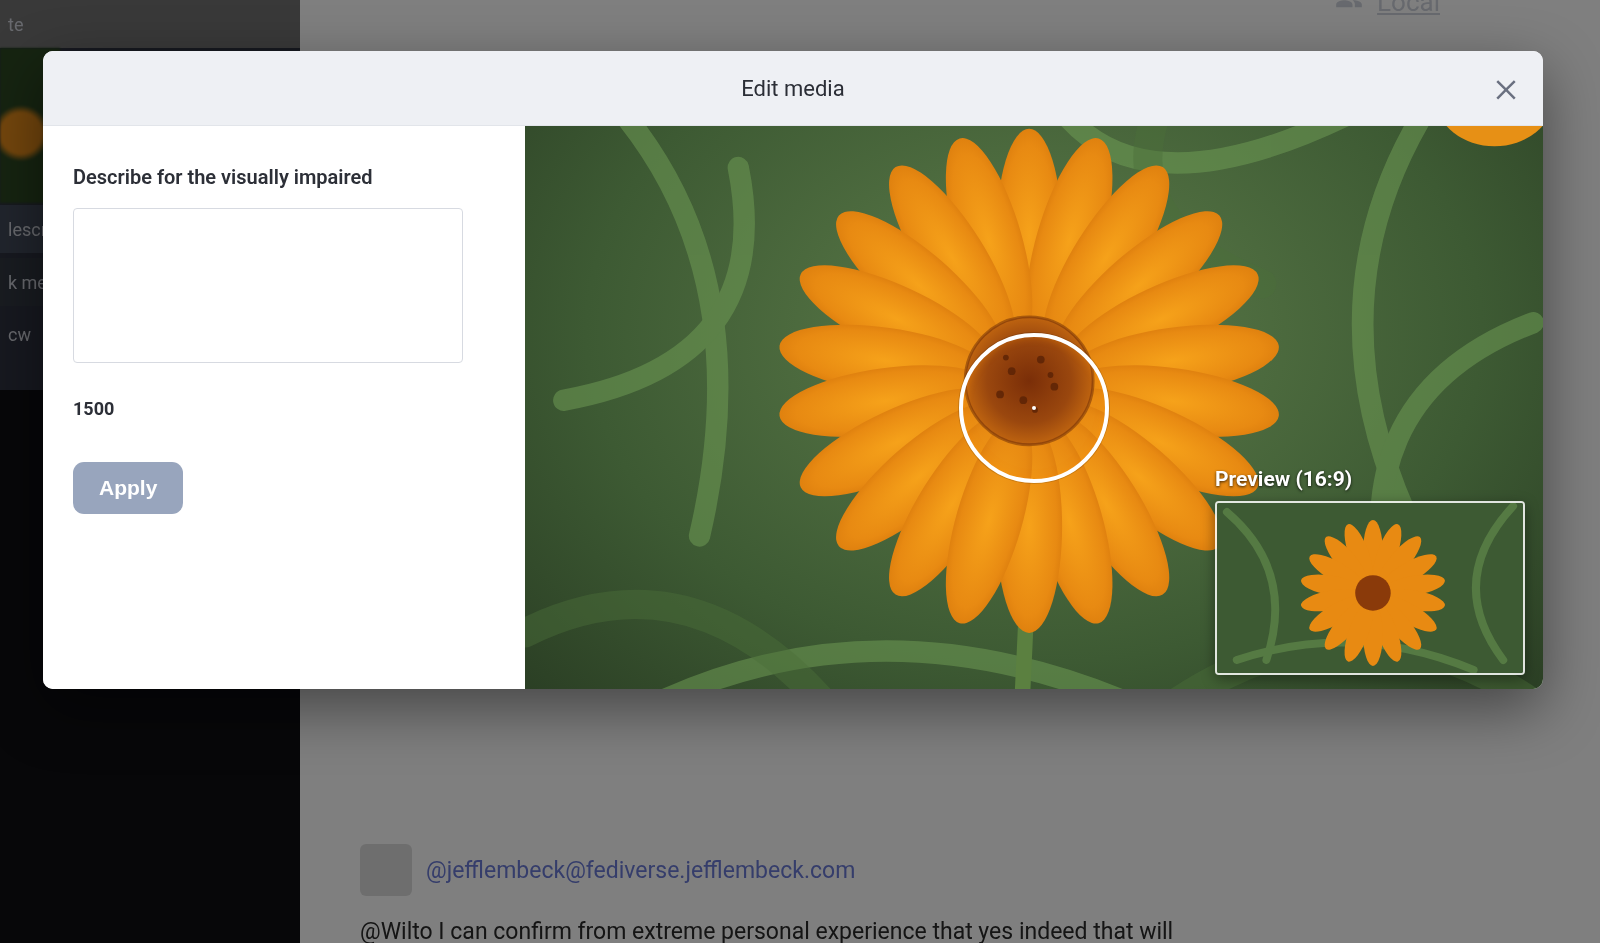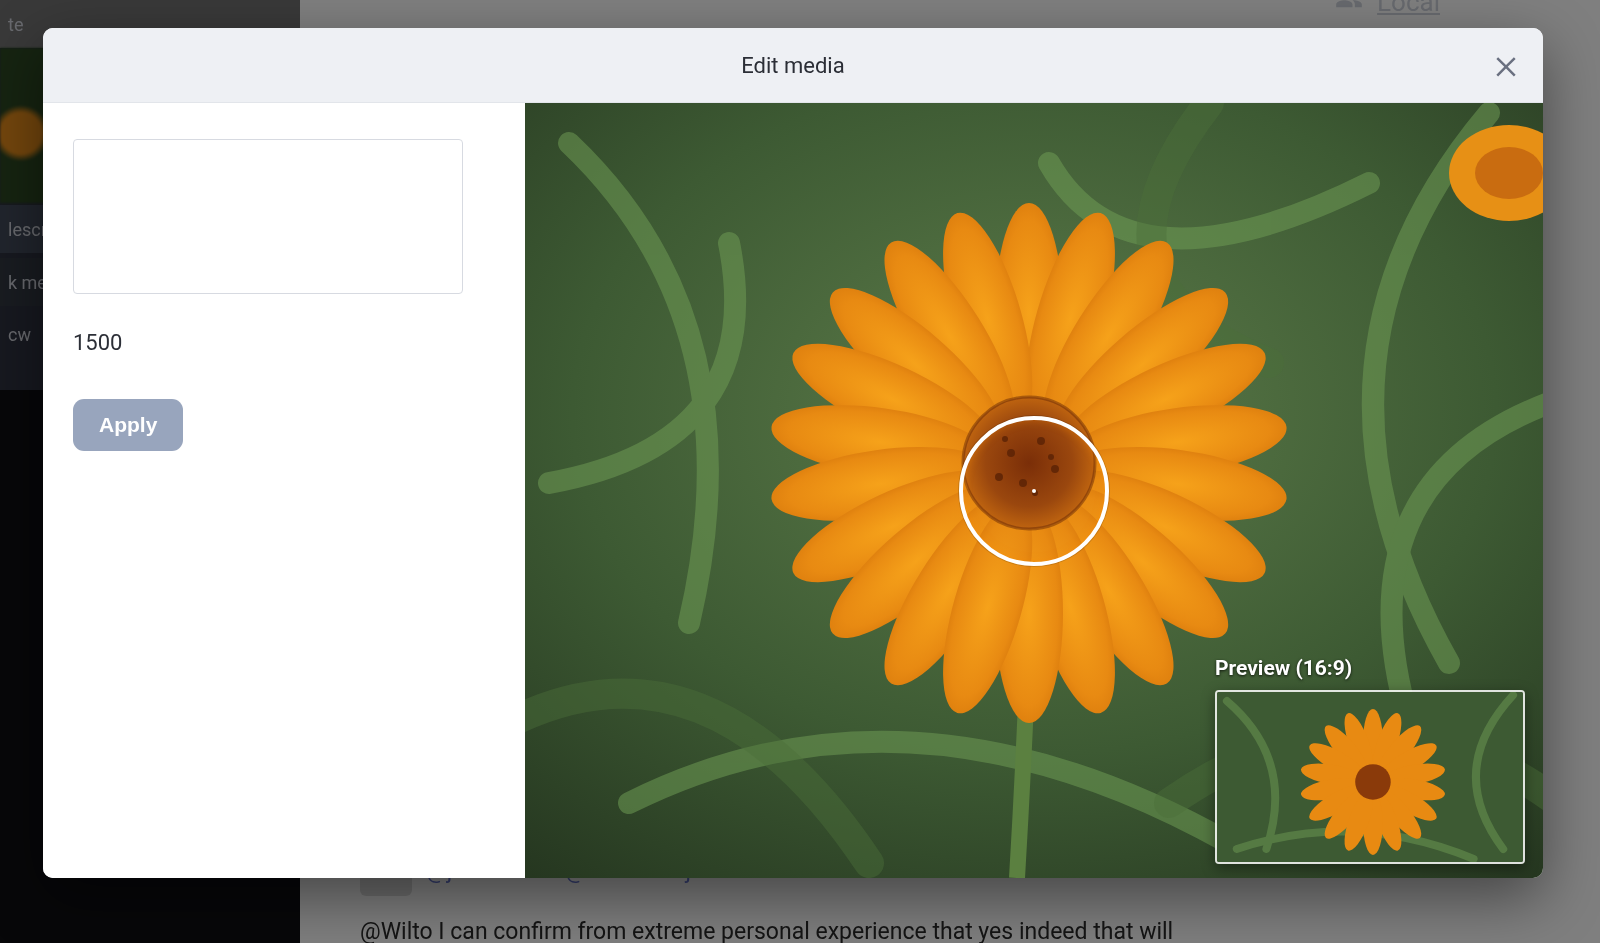--- a/index.html
+++ b/index.html
@@ -58,22 +58,22 @@
 
   
   .scrim {
     position: absolute; inset: 0;
     background: rgba(0,0,0,0.5);
   }
 
   
   .modal {
     position: absolute;
-    left: 43px; top: 28px;
-    width: 1500px; height: 850px;
+    left: 43px; top: 51px;
+    width: 1500px; height: 638px;
     background: #fff;
     border-radius: 10px;
     box-shadow: 0 20px 60px rgba(0,0,0,.45);
     display: flex; flex-direction: column;
     overflow: hidden;
   }
   .modal-header {
     height: 75px;
     background: #eef0f4;
     border-bottom: 1px solid #e2e5ea;
@@ -109,21 +109,21 @@
     font-size: 19px;
     font-family: inherit;
     resize: none;
     outline: none;
   }
   .below-input {
     display: flex; justify-content: space-between; align-items: center;
     margin-top: 24px;
   }
   .detect-link { color: #8c95d8; font-size: 20px; cursor: pointer; }
-  .char-count { color: #2c2f37; font-weight: 400; font-size: 22px; }
+  .char-count { color: #2c2f37; font-weight: 700; font-size: 18px; }
   .apply-btn {
     margin-top: 40px;
     background: #98a5bd;
     color: #fff;
     border: none;
     border-radius: 11px;
     padding: 14px 26px;
     font-size: 21px;
     font-weight: 600;
     cursor: pointer;
@@ -212,20 +212,21 @@
     <span class="modal-close">
       <svg viewBox="0 0 24 24" fill="currentColor">
           <path d="M18.3 5.71 12 12.01l-6.3-6.3L4.29 7.12l6.3 6.3-6.3 6.29 1.41 1.41 6.3-6.29 6.3 6.29 1.41-1.41-6.3-6.29 6.3-6.3z"></path>
         </svg>
     </span>
   </div>
 
   <div class="modal-body">
 
     <div class="pane-left">
+      <p class="field-label">Describe for the visually impaired</p>
       <textarea class="desc-input" placeholder="" style=""></textarea>
       <div class="below-input">
         <span class="char-count">1500</span>
       </div>
       <button class="apply-btn">Apply</button>
     </div>
 
     <div class="pane-right">
       <div class="photo">
 

